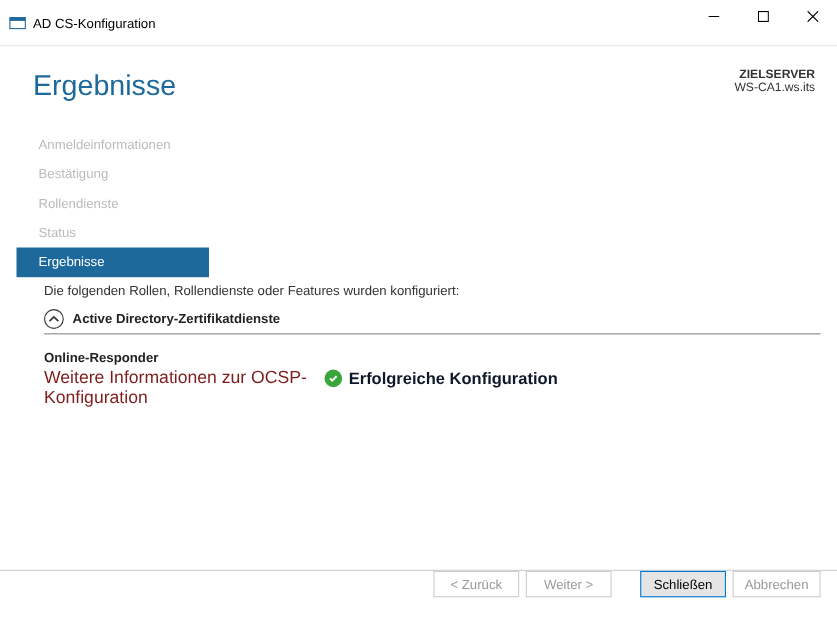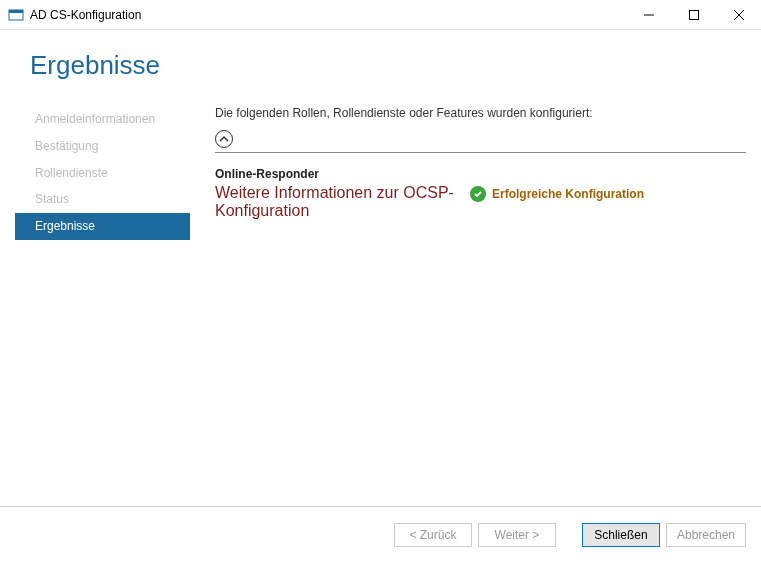--- a/index.html
+++ b/index.html
@@ -9,21 +9,21 @@
       font-family: "Segoe UI", Tahoma, sans-serif;
     }
     body {
       width: 761px;
       height: 562px;
       background: #ffffff;
       position: relative;
       overflow: hidden;
     }
     .titlebar {
-      height: 30px;
+      height: 42px;
       display: flex;
       align-items: center;
       padding: 0 0 0 8px;
       border-bottom: 1px solid #e5e5e5;
     }
     .titlebar-icon {
       width: 16px;
       height: 16px;
       margin-right: 6px;
       display: inline-flex;
@@ -68,20 +68,21 @@
       font-weight: bold;
       color: #333;
     }
     .target-server-name {
       color: #333;
     }
     .body-area {
       display: flex;
       padding: 10px 5px 0 15px;
       height: calc(100% - 30px - 80px - 60px);
+      flex-direction: column;
     }
     .sidebar {
       width: 175px;
       padding-top: 5px;
     }
     .sidebar-item {
       padding: 5px 10px 5px 20px;
       font-size: 12px;
       color: #bbb;
       cursor: default;
@@ -157,33 +158,33 @@
       border-radius: 50%;
       display: flex;
       align-items: center;
       justify-content: center;
     }
     .success-icon svg {
       width: 10px;
       height: 10px;
     }
     .result-status {
-      font-size: 12px;
-      font-weight: bold;
-      color: #a16207;
+      font-size: 15px;
+      font-weight: bold;
+      color: #0f172a;
     }
     .footer {
       position: absolute;
       bottom: 0;
       left: 0;
       right: 0;
-      height: 56px;
+      height: 44px;
       border-top: 1px solid #ccc;
       display: flex;
-      align-items: center;
+      align-items: flex-start;
       justify-content: flex-end;
       padding: 0 15px;
       gap: 6px;
       background: #fff;
     }
     .btn {
       min-width: 78px;
       height: 24px;
       font-size: 12px;
       border: 1px solid #aaa;
@@ -235,40 +236,45 @@
       <svg width="10" height="10" viewBox="0 0 10 10">
           <line x1="0" y1="0" x2="10" y2="10" stroke="#000" stroke-width="1"></line>
           <line x1="10" y1="0" x2="0" y2="10" stroke="#000" stroke-width="1"></line>
         </svg>
     </div>
   </div>
 </div>
 
 <div class="header">
   <div class="page-title">Ergebnisse</div>
+  <div class="target-server">
+    <div class="target-server-label">ZIELSERVER</div>
+    <div class="target-server-name">WS-CA1.ws.its</div>
+  </div>
 </div>
 
 <div class="body-area">
   <div class="sidebar">
     <div class="sidebar-item">Anmeldeinformationen</div>
     <div class="sidebar-item">Bestätigung</div>
     <div class="sidebar-item">Rollendienste</div>
     <div class="sidebar-item">Status</div>
     <div class="sidebar-item active">Ergebnisse</div>
   </div>
 
   <div class="content">
     <div class="intro-text">Die folgenden Rollen, Rollendienste oder Features wurden konfiguriert:</div>
 
     <div class="section-header">
       <span class="collapse-icon">
         <svg viewBox="0 0 10 10">
             <polyline points="1,7 5,3 9,7" fill="none" stroke="#333" stroke-width="1.5"></polyline>
           </svg>
       </span>
+      <span class="section-title">Active Directory-Zertifikatdienste</span>
     </div>
 
     <div class="result-row">
       <div class="result-left">
         <div class="result-role">Online-Responder</div>
         <a class="result-link">Weitere Informationen zur OCSP-Konfiguration</a>
       </div>
       <div class="result-right">
         <span class="success-icon">
           <svg viewBox="0 0 10 10">

